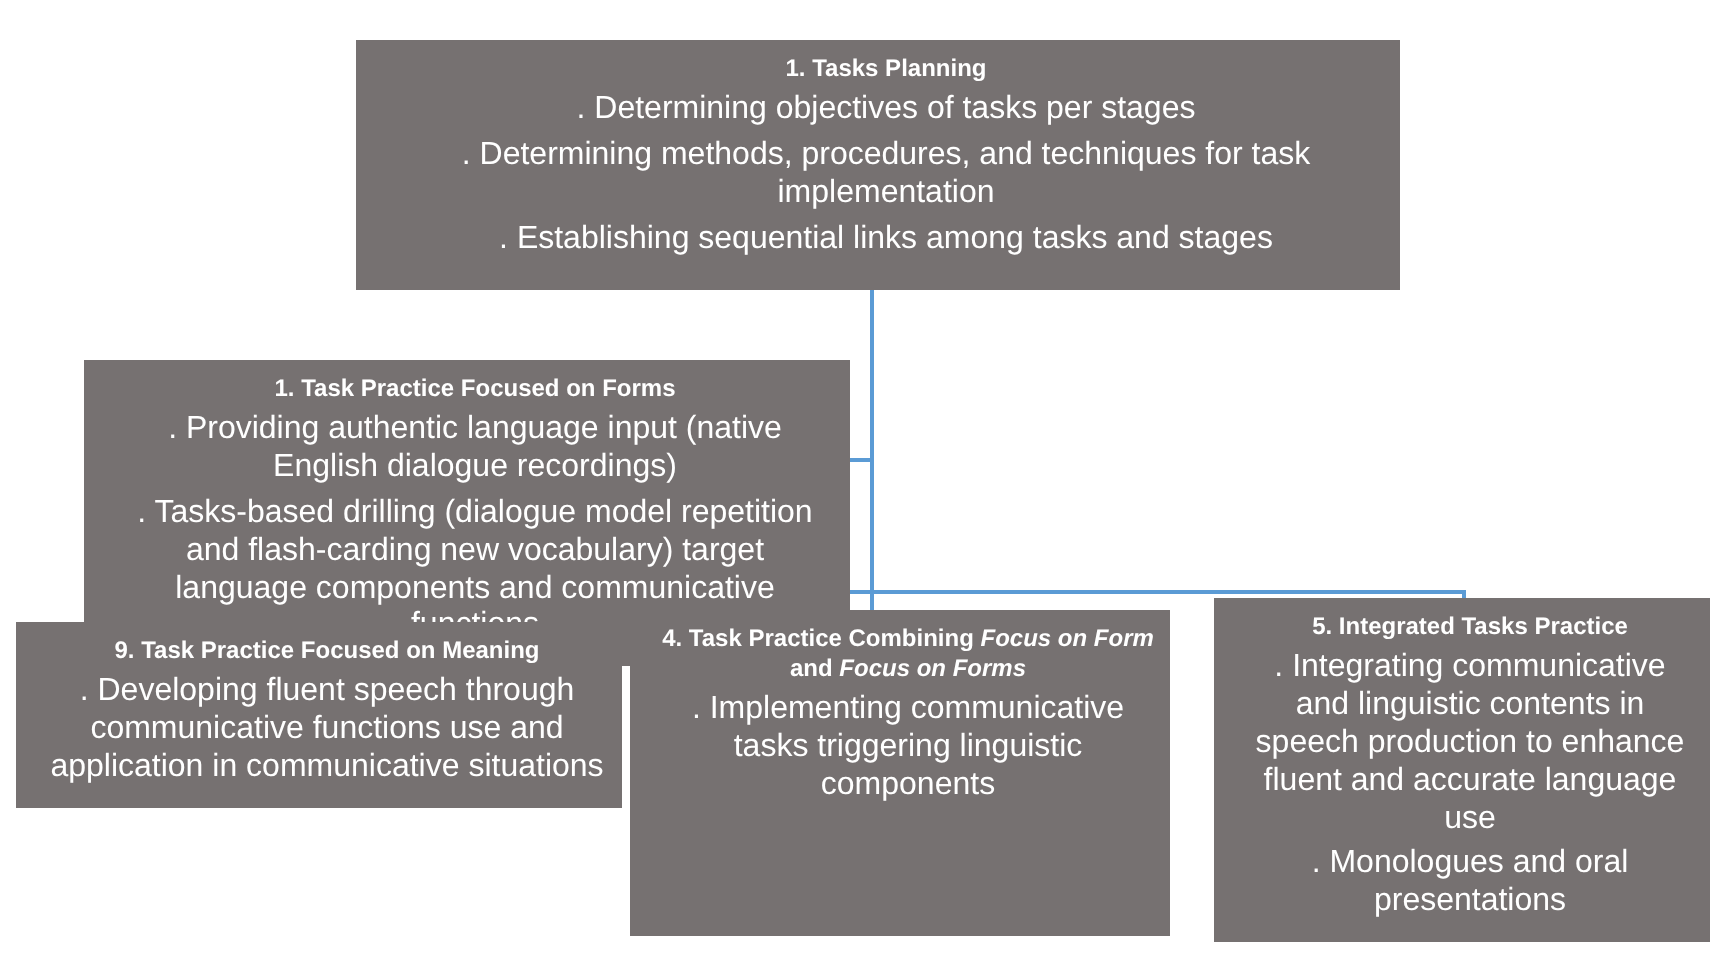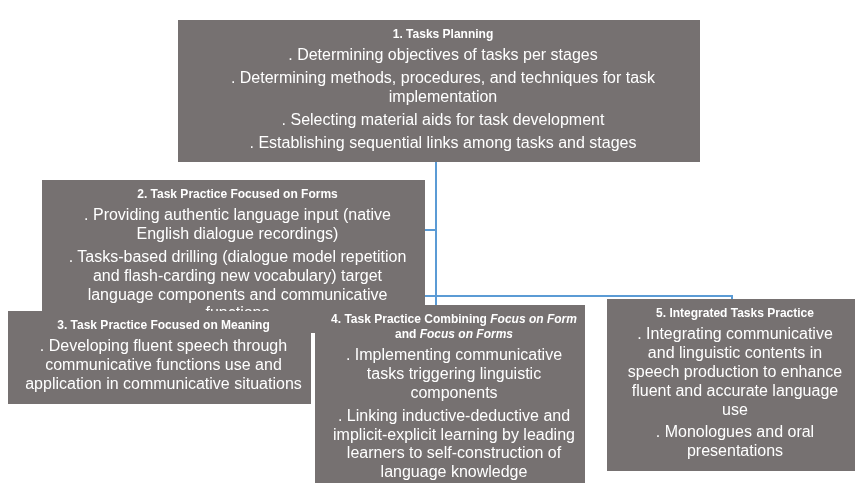--- a/index.html
+++ b/index.html
@@ -49,39 +49,37 @@
   <div class="line" style="left:425px; top:229px; width:12px; height:2px;"></div>
   <div class="line" style="left:155px; top:295px; width:578px; height:2px;"></div>
   <div class="line" style="left:155px; top:295px; width:2px; height:16px;"></div>
   <div class="line" style="left:435px; top:295px; width:2px; height:10px;"></div>
   <div class="line" style="left:731px; top:295px; width:2px; height:6px;"></div>
 
   <div class="box" style="left:178px; top:20px; width:522px; min-height:125px;">
     <div class="box-title">1. Tasks Planning</div>
     <div class="box-item">. Determining objectives of tasks per stages</div>
     <div class="box-item">. Determining methods, procedures, and techniques for task implementation</div>
-    <div class="box-item">. Selecting material aids for task development</div>
     <div class="box-item">. Establishing sequential links among tasks and stages</div>
   </div>
 
   <div class="box" style="left:42px; top:180px; width:383px; min-height:100px;">
-    <div class="box-title">2. Task Practice Focused on Forms</div>
+    <div class="box-title">1. Task Practice Focused on Forms</div>
     <div class="box-item">. Providing authentic language input (native English dialogue recordings)</div>
     <div class="box-item">. Tasks-based drilling (dialogue model repetition and flash-carding new vocabulary) target language components and communicative functions</div>
   </div>
 
   <div class="box" style="left:8px; top:311px; width:303px; min-height:88px;">
-    <div class="box-title">3. Task Practice Focused on Meaning</div>
+    <div class="box-title">9. Task Practice Focused on Meaning</div>
     <div class="box-item">. Developing fluent speech through communicative functions use and application in communicative situations</div>
   </div>
 
   <div class="box" style="left:315px; top:305px; width:270px; min-height:163px;">
     <div class="box-title"><span>4. Task Practice Combining </span><span class="italic">Focus on Form</span><span> and </span><span class="italic">Focus on Forms</span></div>
     <div class="box-item">. Implementing communicative tasks triggering linguistic components</div>
-    <div class="box-item">. Linking inductive-deductive and implicit-explicit learning by leading learners to self-construction of language knowledge</div>
   </div>
 
   <div class="box" style="left:607px; top:299px; width:248px; min-height:146px;">
     <div class="box-title">5. Integrated Tasks Practice</div>
     <div class="box-item">. Integrating communicative and linguistic contents in speech production to enhance fluent and accurate language use</div>
     <div class="box-item">. Monologues and oral presentations</div>
   </div>
 
 </div>
 

